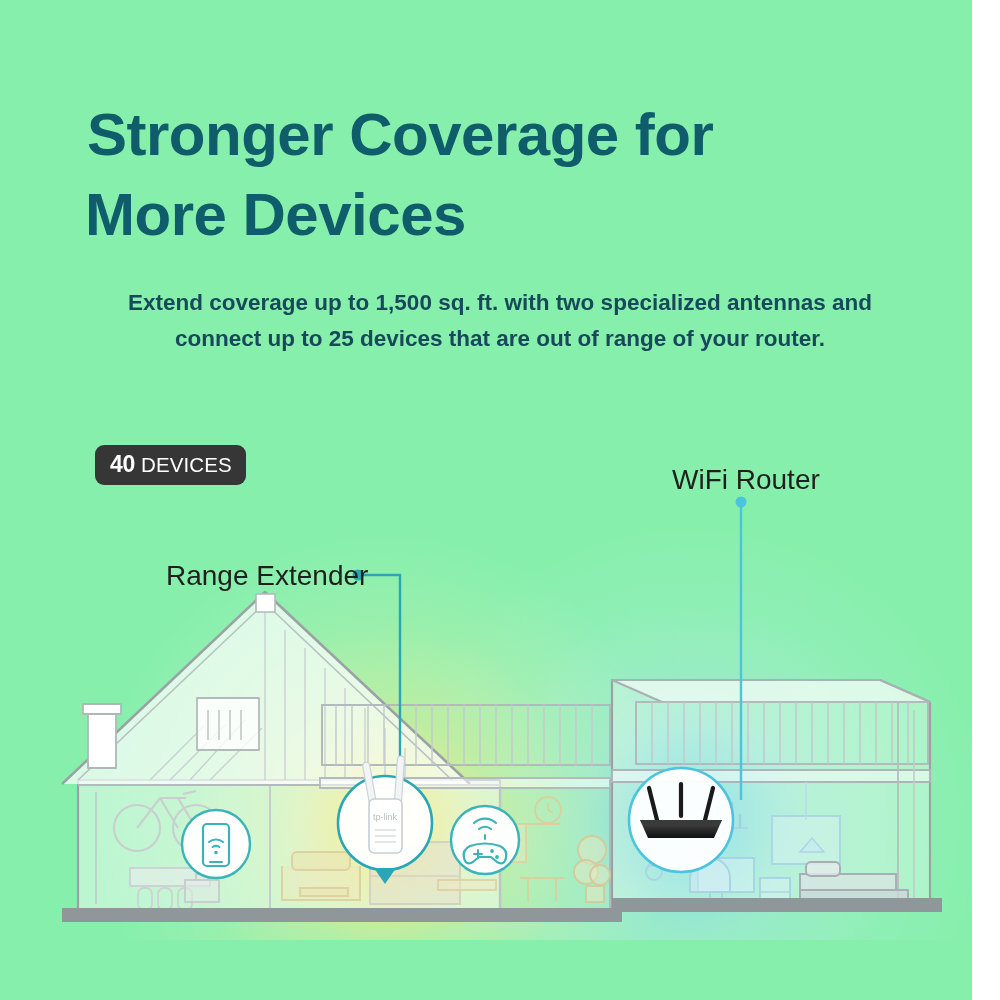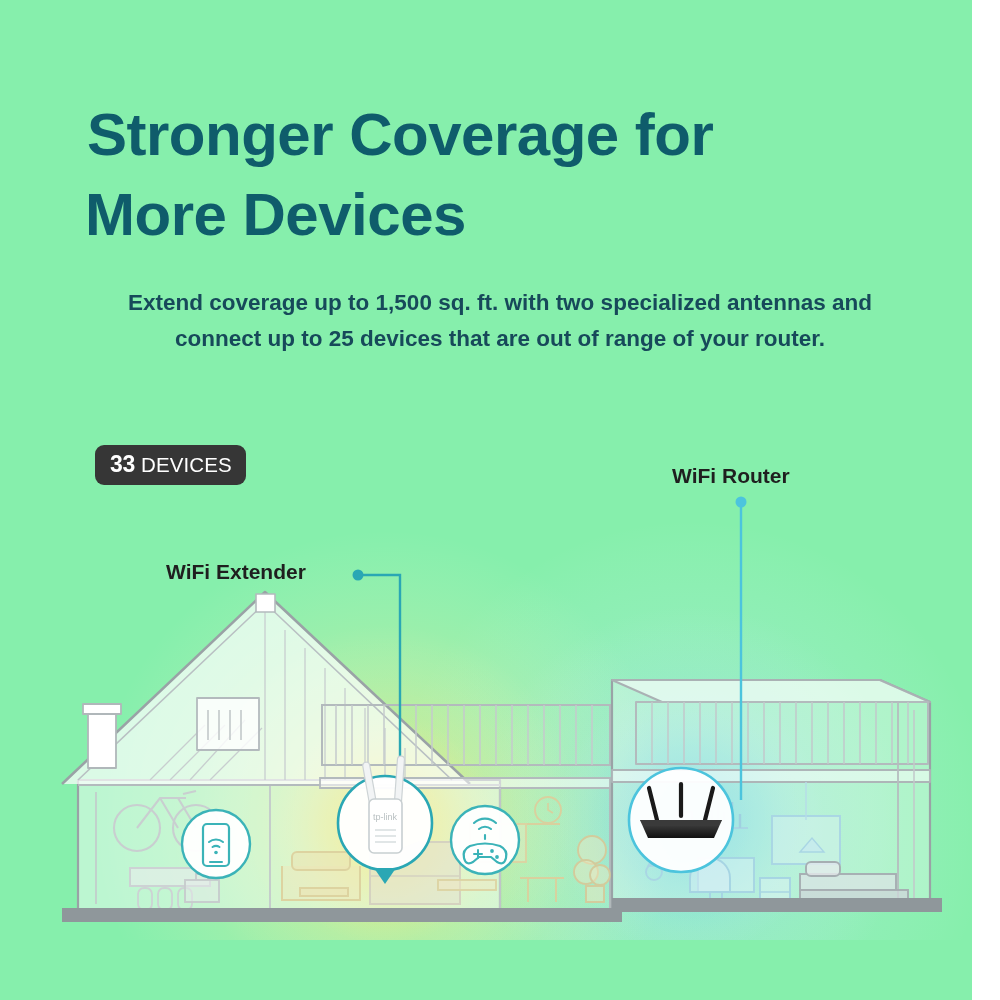--- a/index.html
+++ b/index.html
@@ -77,22 +77,22 @@
     font-size: 20.5px;
     letter-spacing: 0.1px;
   }
   .badge-area { background: #141414; }
   .badge-devices { background: #363636; margin-top: 4px; }
 
   
   .callout-label {
     position: absolute;
     color: #1f1f1f;
-    font-size: 21px;
-    font-weight: 700;
+    font-size: 28px;
+    font-weight: 400;
     white-space: nowrap;
     z-index: 30;
   }
   #label-extender { left: 166px; top: 560px; }
   #label-router   { left: 672px; top: 464px; }
 
   
   #scene {
     position: absolute;
     left: 0;
@@ -111,25 +111,25 @@
     <span class="line2">More Devices</span>
   </div>
 
   <div class="subtitle">
     <span>Extend coverage up to 1,500 sq. ft. with two specialized antennas and</span>
     <span>connect up to 25 devices that are out of range of your router.</span>
   </div>
 
   <div class="badges">
     <span class="badge badge-devices">
-      <span class="big">33</span><span class="unit"> </span><span class="unit">DEVICES</span>
+      <span class="big">40</span><span class="unit"> </span><span class="unit">DEVICES</span>
     </span>
   </div>
 
-  <div class="callout-label" id="label-extender">WiFi Extender</div>
+  <div class="callout-label" id="label-extender">Range Extender</div>
   <div class="callout-label" id="label-router">WiFi Router</div>
 
   <svg id="scene" viewBox="0 0 1000 560">
     <defs>
       <radialGradient id="glowYellow" cx="50%" cy="50%" r="50%">
         <stop offset="0%" stop-color="#ffd400" stop-opacity="0.55"></stop>
         <stop offset="55%" stop-color="#ffe04d" stop-opacity="0.28"></stop>
         <stop offset="100%" stop-color="#fff3b0" stop-opacity="0"></stop>
       </radialGradient>
       <radialGradient id="glowYellowWide" cx="50%" cy="50%" r="50%">

